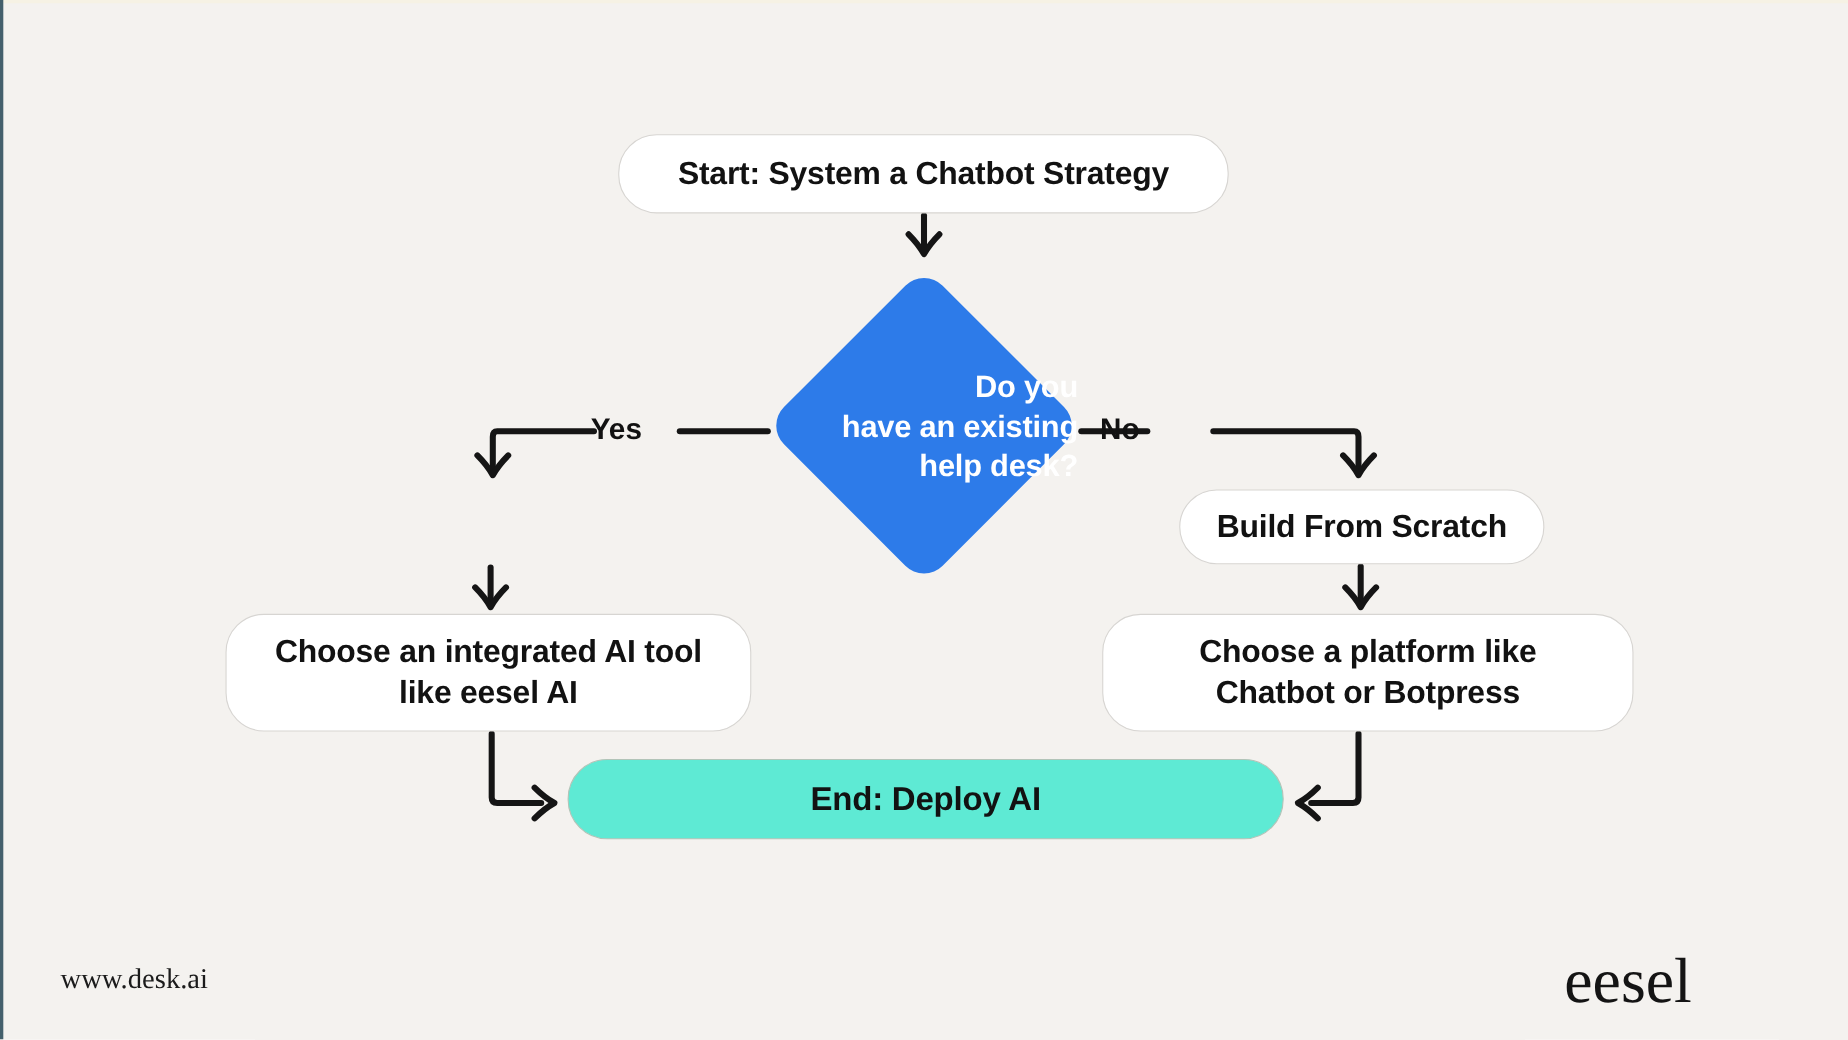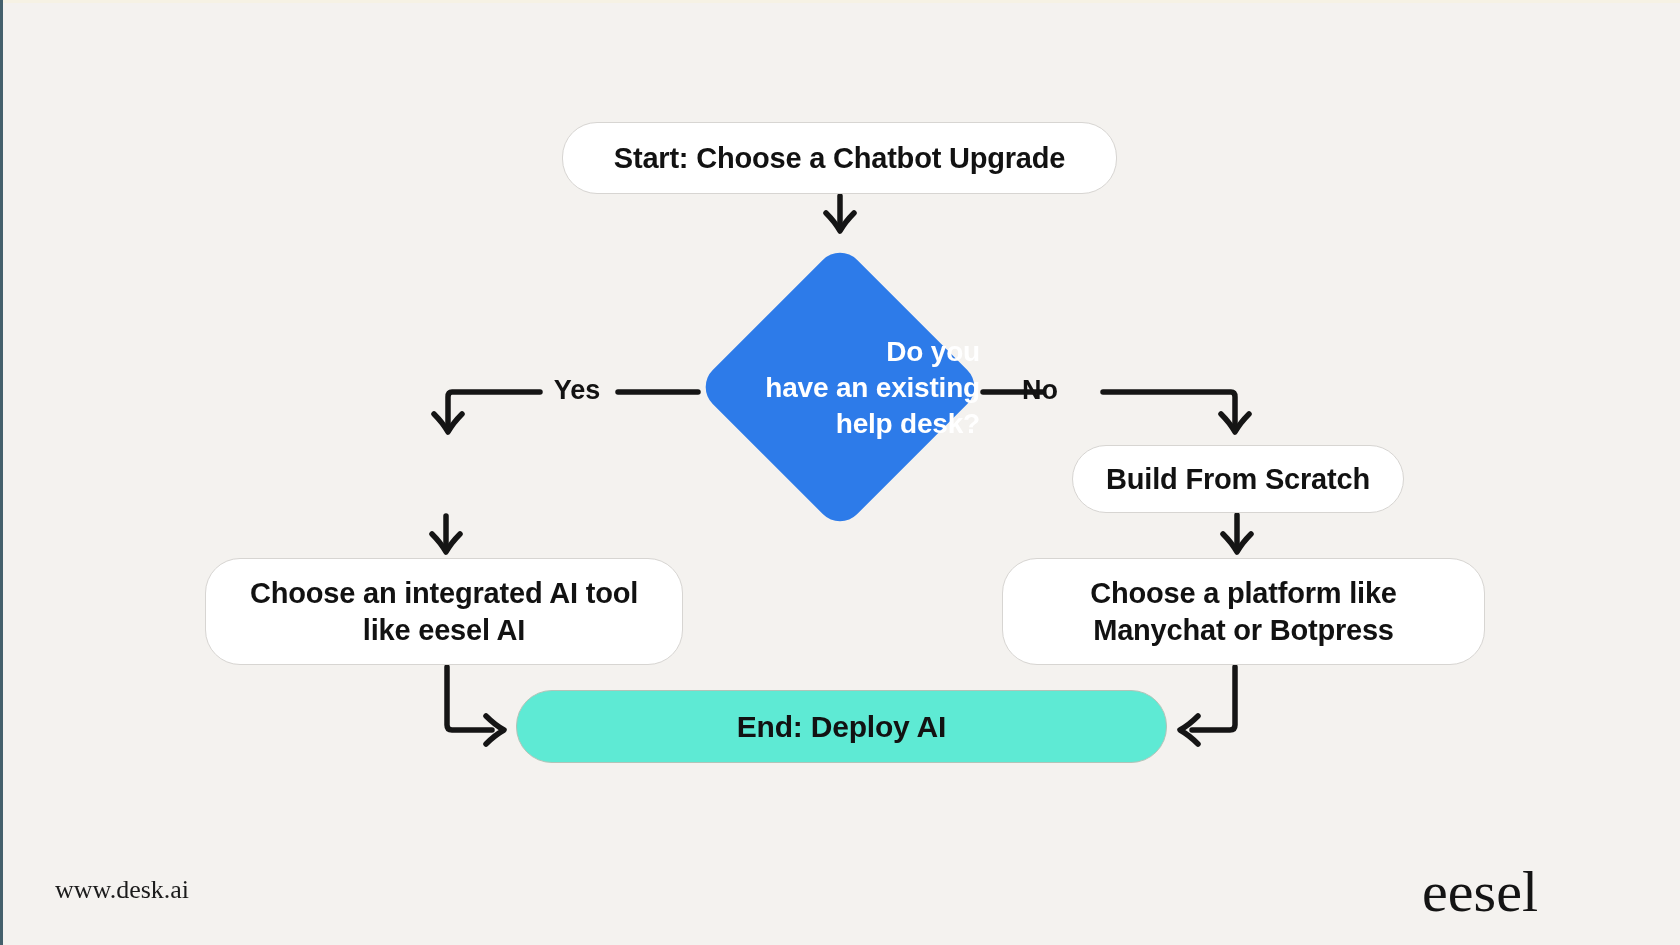--- a/index.html
+++ b/index.html
@@ -87,21 +87,20 @@
     line-height: 36px;
     color: #ffffff;
     white-space: pre-line;
     letter-spacing: -0.2px;
   }
 
   .branch-label {
     position: absolute;
     width: 80px;
     top: 375px;
-    text-align: center;
     font-weight: bold;
     font-size: 27px;
     color: #121212;
   }
   .branch-label-yes { left: 537px; }
   .branch-label-no  { left: 1000px; }
 
   .footer-site {
     position: absolute;
     left: 55px; top: 875px;
@@ -158,39 +157,39 @@
       <path d="M 447 667 L 447 725 Q 447 730 452 730 L 492 730"></path>
       <path d="M 486 716 Q 495 725 504 730 Q 495 735 486 744"></path>
     </g>
 
     <g>
       <path d="M 1235 667 L 1235 725 Q 1235 730 1230 730 L 1192 730"></path>
       <path d="M 1198 716 Q 1189 725 1180 730 Q 1189 735 1198 744"></path>
     </g>
   </svg>
 
-  <div class="node node-start">Start: Choose a Chatbot Upgrade</div>
+  <div class="node node-start">Start: System a Chatbot Strategy</div>
 
   <div class="diamond"></div>
   <div class="diamond-label">Do you
 have an existing
 help desk?</div>
 
   <div class="branch-label branch-label-yes">Yes</div>
 
   <div class="branch-label branch-label-no">No</div>
 
 
   <div class="node node-build">Build From Scratch</div>
 
   <div class="node node-choose-left">Choose an integrated AI tool
 like eesel AI</div>
 
   <div class="node node-choose-right">Choose a platform like
-Manychat or Botpress</div>
+Chatbot or Botpress</div>
 
   <div class="node node-end">End: Deploy AI</div>
 
   <div class="footer-site">www.desk.ai</div>
 
   <div class="footer-brand">eesel</div>
 
 </div>
 
 </body></html>

